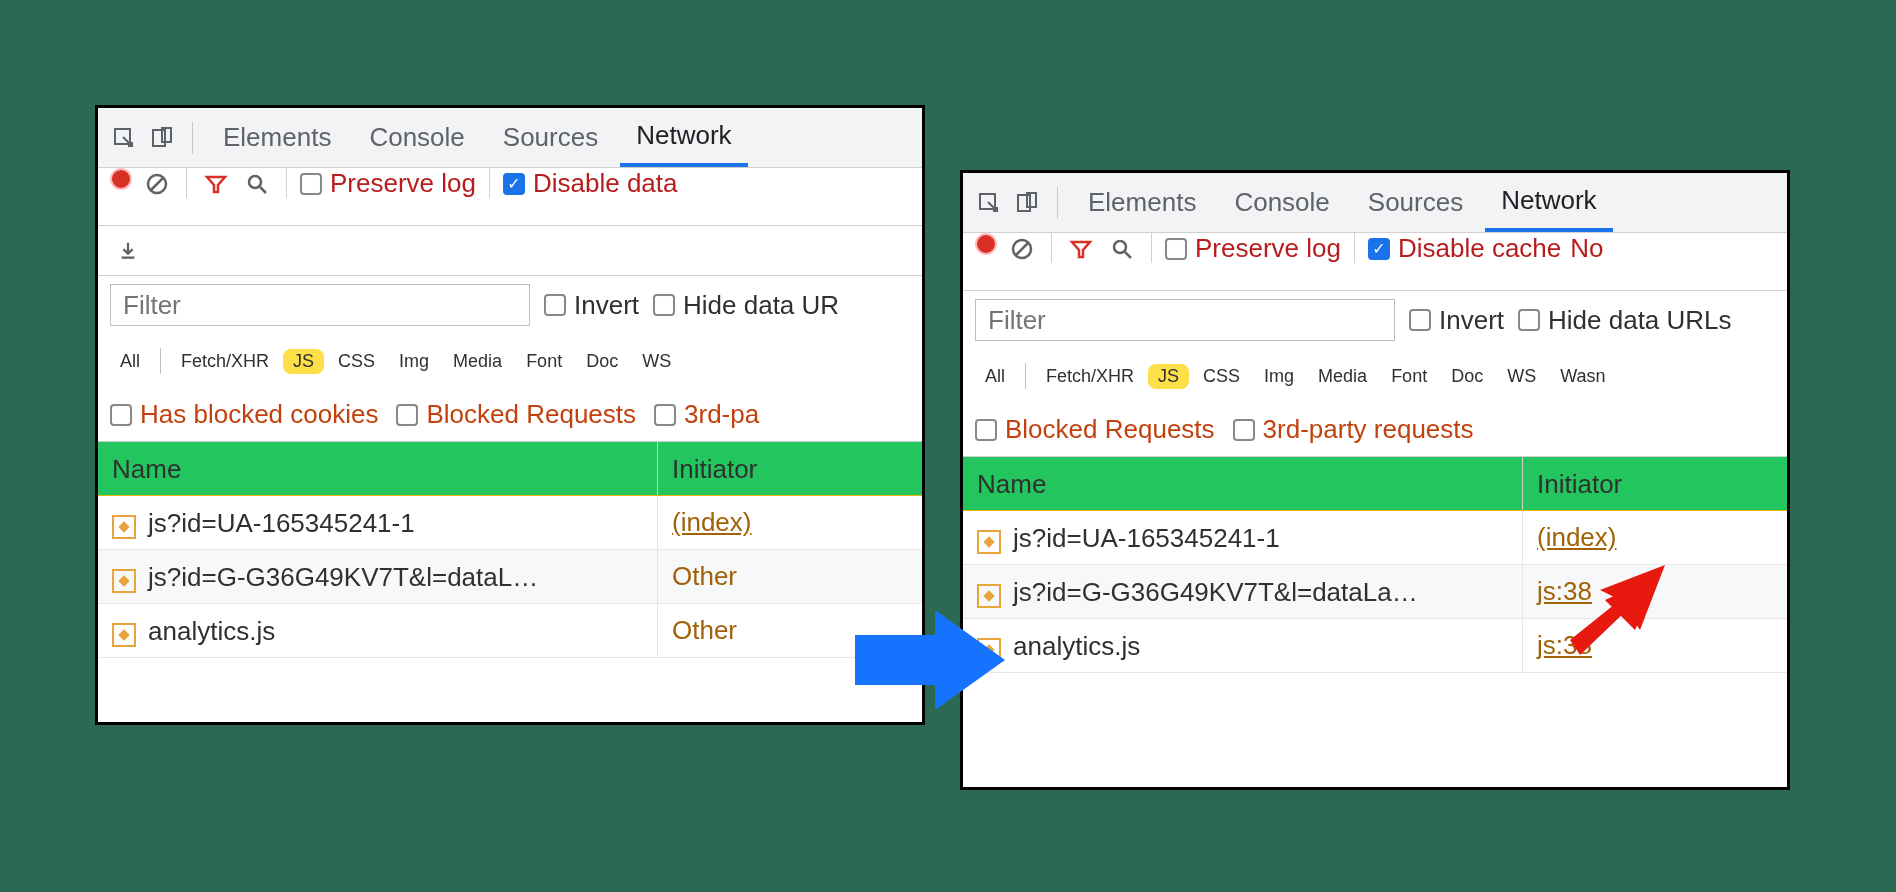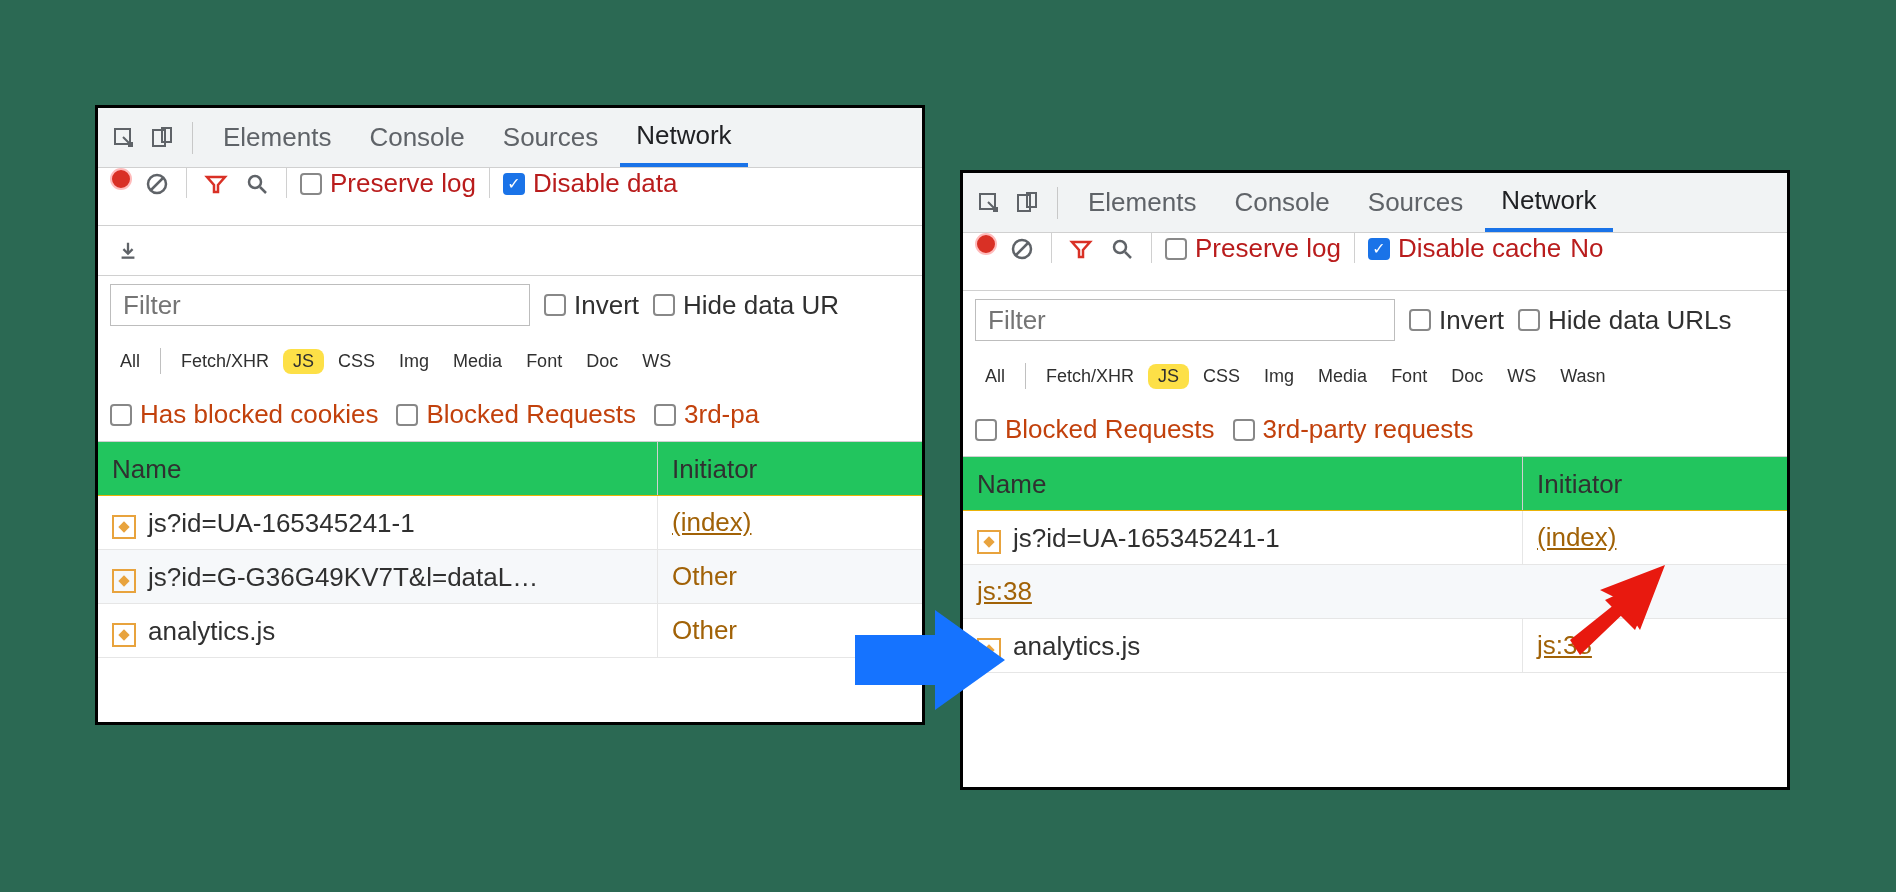--- a/index.html
+++ b/index.html
@@ -351,20 +351,24 @@
     <div class="row">
       <div class="cell-name">
           <span class="js-icon"></span>
           <span>js?id=UA-165345241-1</span>
         </div>
       <div class="cell-init">
           <span class="link">(index)</span>
         </div>
     </div>
     <div class="row">
+      <div class="cell-name">
+          <span class="js-icon"></span>
+          <span>js?id=G-G36G49KV7T&amp;l=dataLa…</span>
+        </div>
       <div class="cell-init">
           <span class="link">js:38</span>
         </div>
     </div>
     <div class="row">
       <div class="cell-name">
           <span class="js-icon"></span>
           <span>analytics.js</span>
         </div>
       <div class="cell-init">

